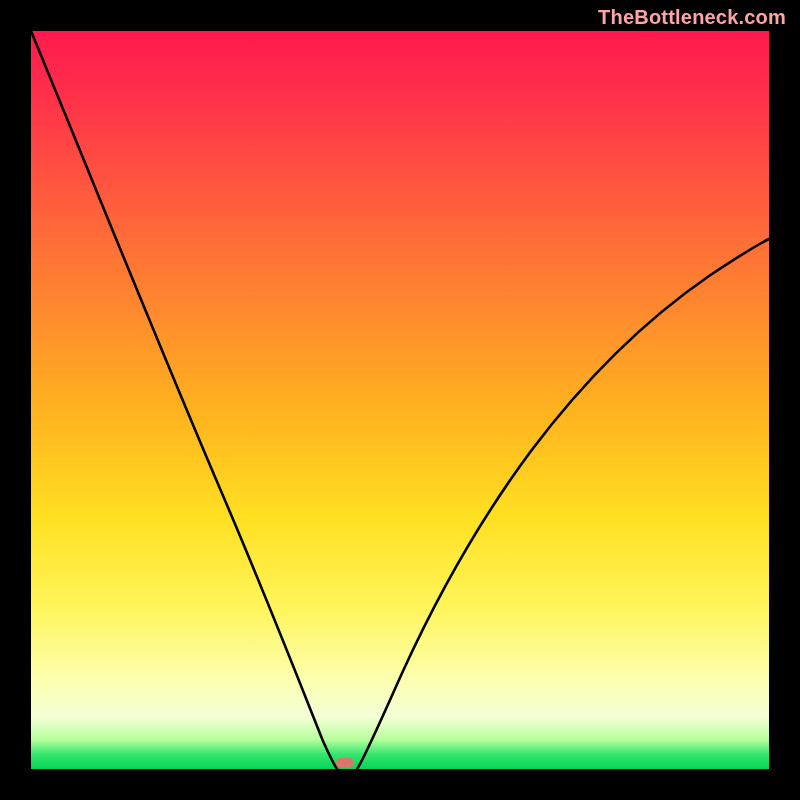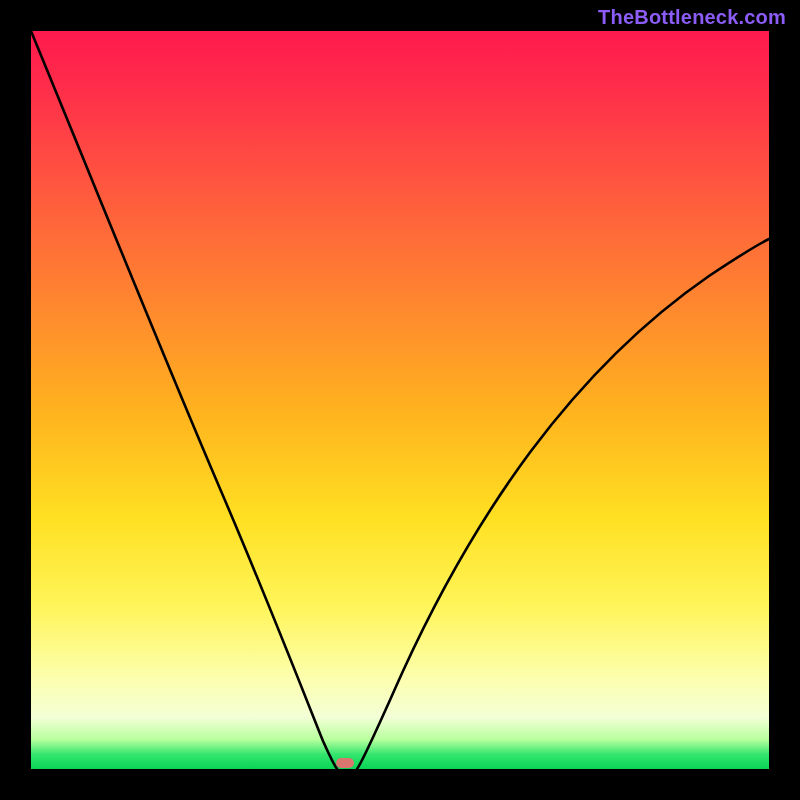--- a/index.html
+++ b/index.html
@@ -38,21 +38,21 @@
       #35e66e 98%,
       #08d455 100%
     );
   }
   .watermark {
     position: absolute;
     top: 6px;
     right: 14px;
     font-size: 20px;
     font-weight: 600;
-    color: #8b5cf6;
+    color: #fca5a5;
     letter-spacing: 0.2px;
     user-select: none;
   }
   .marker {
     position: absolute;
     width: 18px;
     height: 10px;
     border-radius: 5px;
     background: #d9776f;
   }

